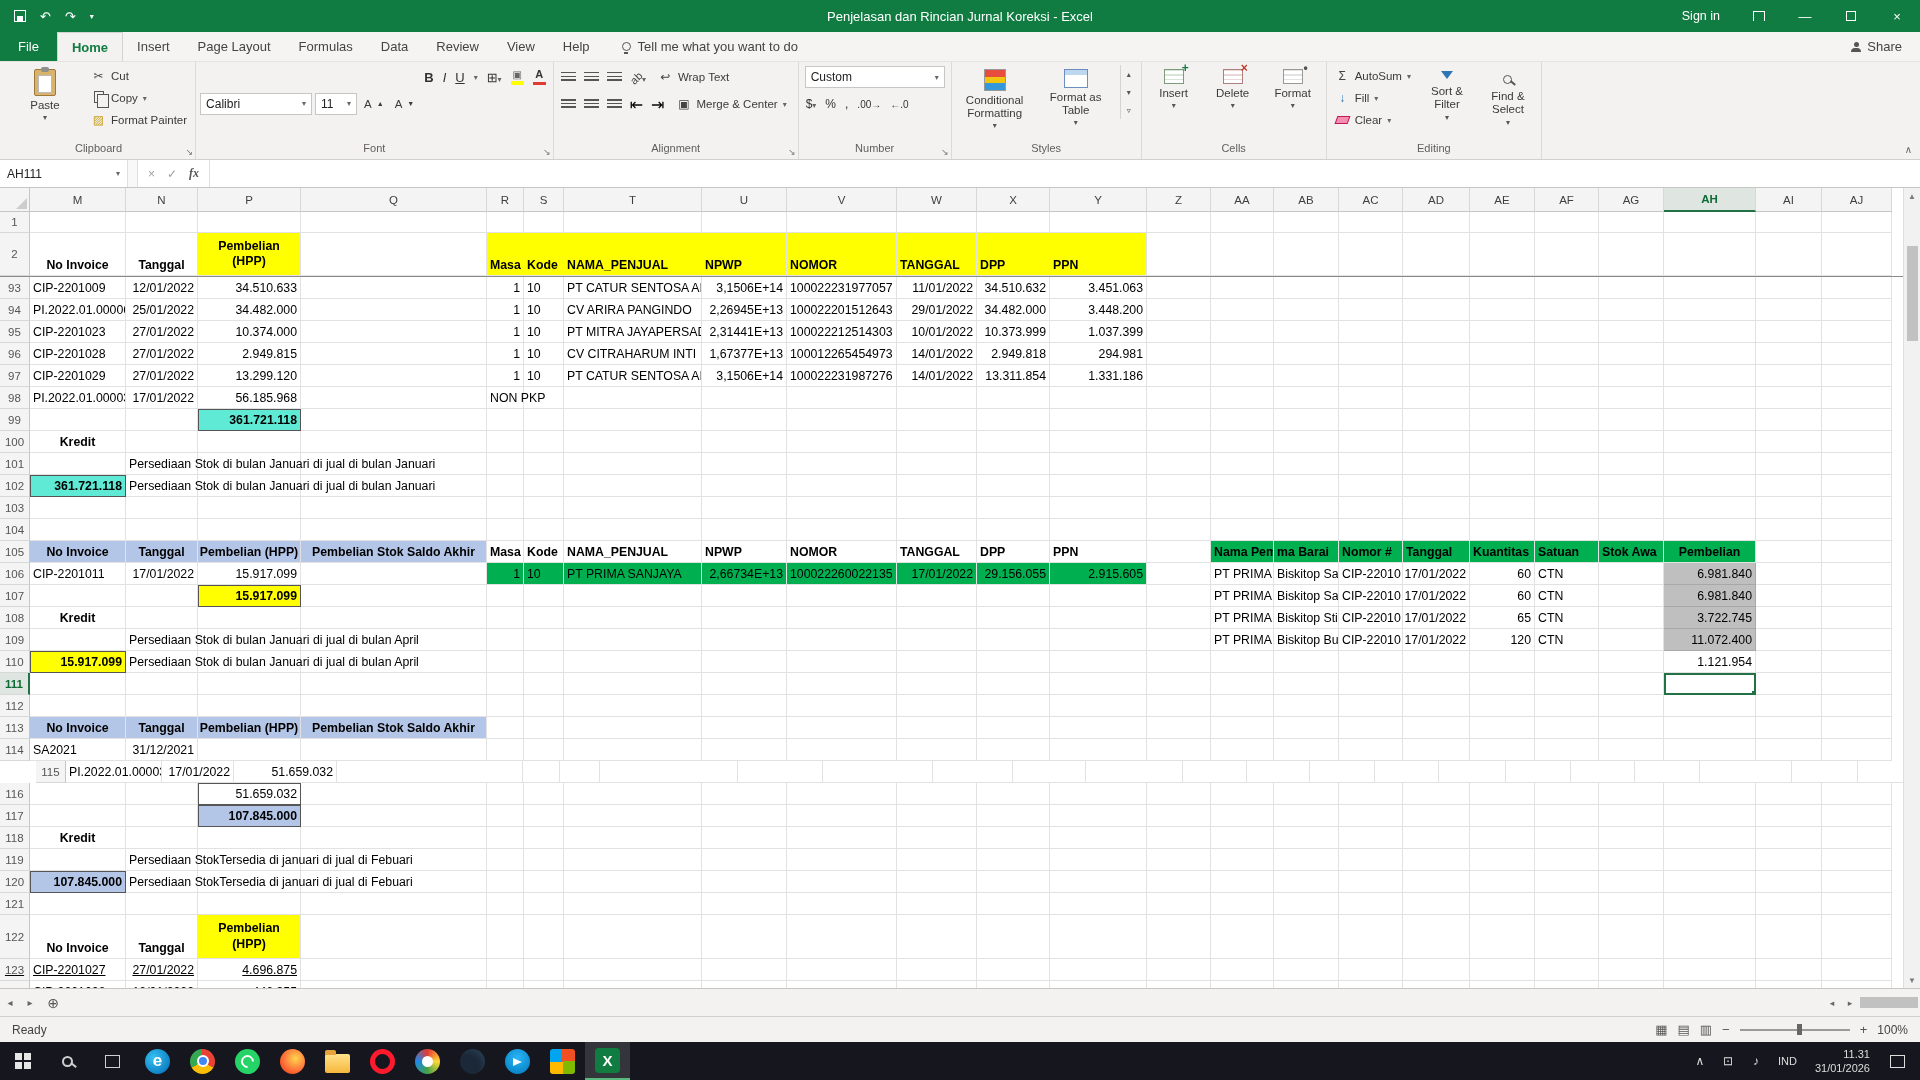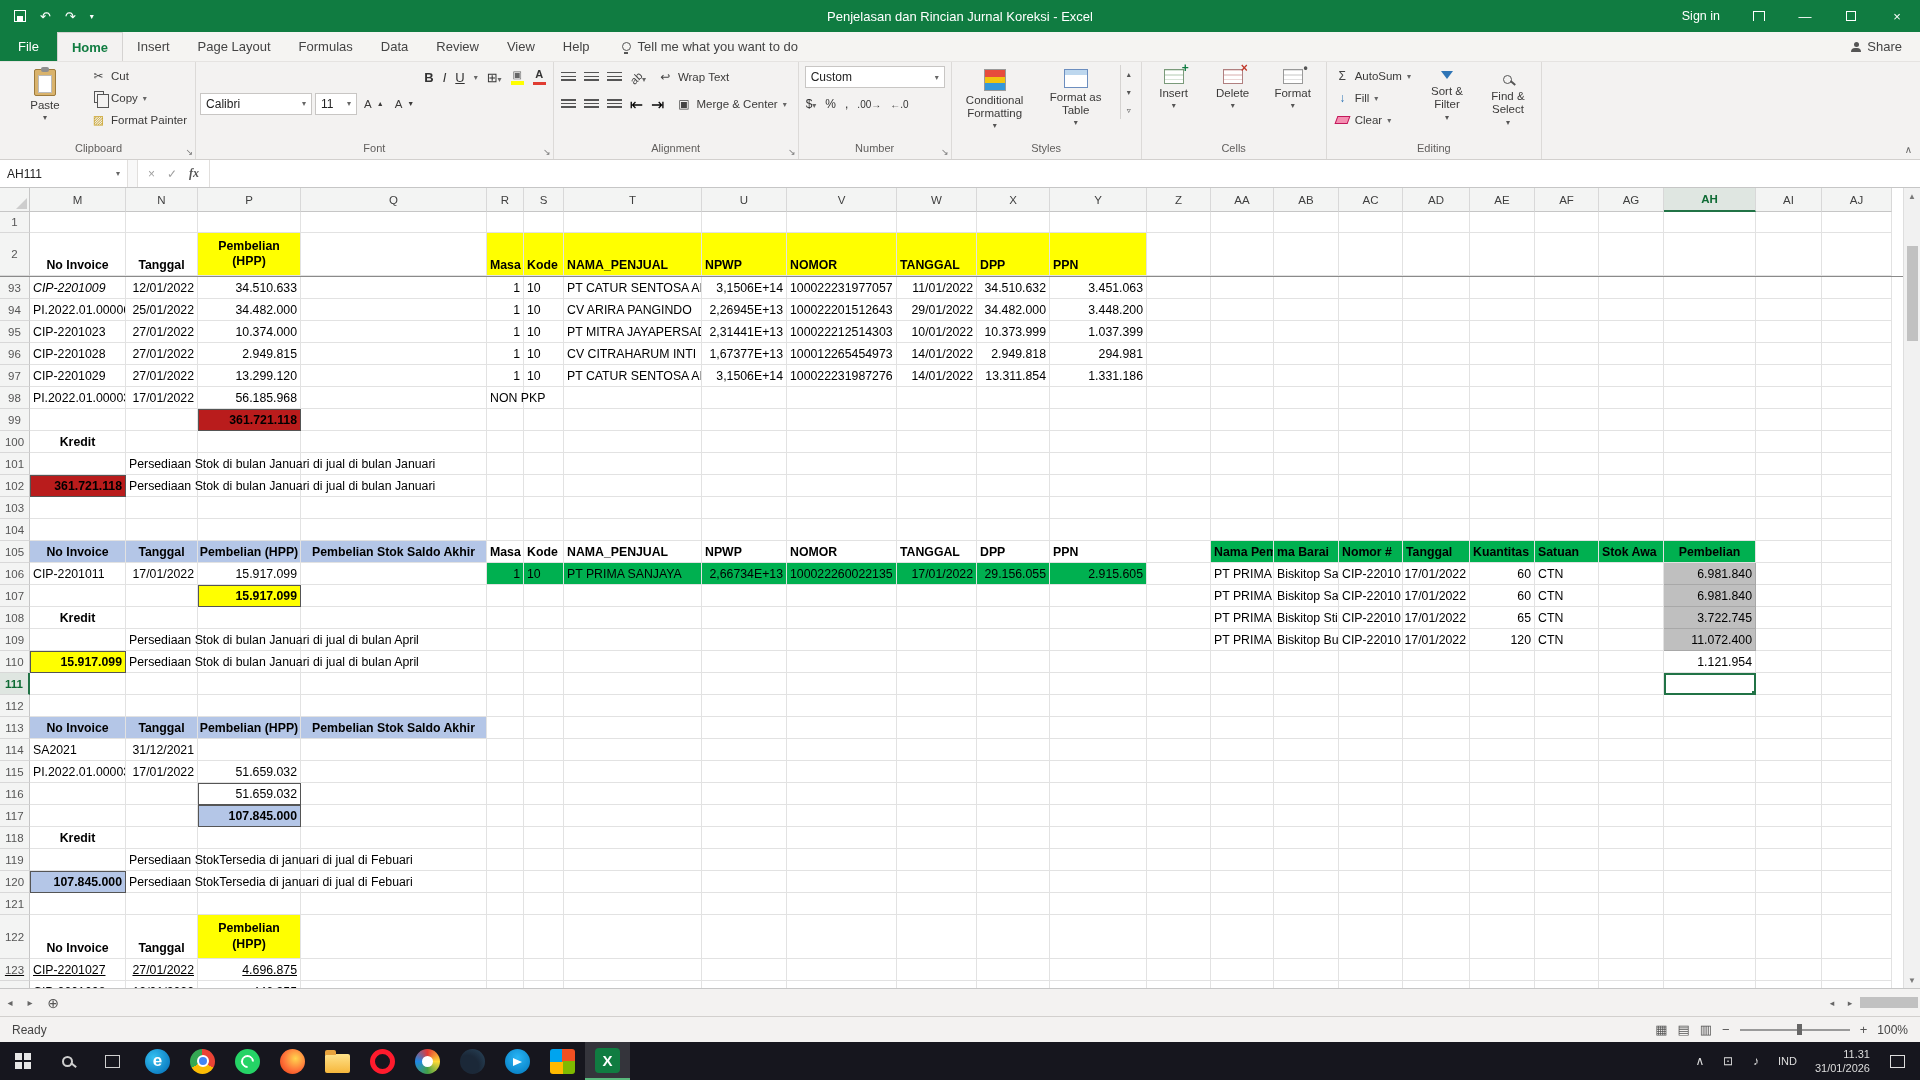--- a/index.html
+++ b/index.html
@@ -105,21 +105,21 @@
   #gridrows{position:relative;height:776px;overflow:hidden}
   .grow{display:flex;flex:none}
   .grow.freeze{border-bottom:1px solid #8A8A8A}
   .row-h{flex:none;width:30px;background:#F3F4F3;border-right:1px solid #C6C6C6;border-bottom:1px solid #D8D8D8;font-size:11.5px;color:#555;display:flex;align-items:center;justify-content:center}
   .row-h.sel{background:#DFE6E1;color:#0E6B34;border-right:2px solid #217346;font-weight:bold}
   .cell{flex:none;height:100%;border-right:1px solid #E2E2E2;border-bottom:1px solid #E2E2E2;padding:0 3px;font-size:12.3px;display:flex;align-items:center;overflow:hidden;white-space:nowrap;color:#000}
   .cell.b{font-weight:bold}
   .cell.c{justify-content:center}
   .cell.r{justify-content:flex-end}
   .cell.yel{background:#FFFF00}
-  .cell.org{background:#b91c1c}
+  .cell.org{background:#5eead4}
   .cell.grn{background:#00B050}
   .cell.gray{background:#BFBFBF;border-right-color:#A8A8A8;border-bottom-color:#A8A8A8}
   .cell.blu{background:#B4C6E7}
   .cell.hdb{background:#B4C6E7}
   .cell.hdg{background:#00B050}
   .cell.box{border:1px solid #555}
   .cell.ovf{overflow:visible;position:relative;z-index:3}
   .cell.vb{align-items:flex-end;padding-bottom:3px}
   .cell.wrap{white-space:normal;text-align:center;line-height:1.25;align-items:center}
   .cell.selcell{border:2px solid #217346;position:relative;z-index:4}
@@ -502,21 +502,21 @@
         <div class="cell" style="width: 67px;"></div>
         <div class="cell" style="width: 65px;"></div>
         <div class="cell" style="width: 64px;"></div>
         <div class="cell" style="width: 65px;"></div>
         <div class="cell" style="width: 92px;"></div>
         <div class="cell" style="width: 66px;"></div>
         <div class="cell" style="width: 70px;"></div>
       </div>
       <div class="grow" style="height: 22px;">
         <div class="row-h">93</div>
-        <div class="cell" style="width: 96px; font-style: italic;">CIP-2201009</div>
+        <div class="cell" style="width: 96px;">CIP-2201009</div>
         <div class="cell r" style="width: 72px;">12/01/2022</div>
         <div class="cell r" style="width: 103px;">34.510.633</div>
         <div class="cell" style="width: 186px;"></div>
         <div class="cell r" style="width: 37px;">1</div>
         <div class="cell" style="width: 40px;">10</div>
         <div class="cell" style="width: 138px;">PT CATUR SENTOSA AI</div>
         <div class="cell r" style="width: 85px;">3,1506E+14</div>
         <div class="cell" style="width: 110px;">100022231977057</div>
         <div class="cell r" style="width: 80px;">11/01/2022</div>
         <div class="cell r" style="width: 73px;">34.510.632</div>
@@ -1074,21 +1074,21 @@
         <div class="cell" style="width: 65px;"></div>
         <div class="cell" style="width: 64px;"></div>
         <div class="cell" style="width: 67px;"></div>
         <div class="cell" style="width: 65px;"></div>
         <div class="cell" style="width: 64px;"></div>
         <div class="cell" style="width: 65px;"></div>
         <div class="cell" style="width: 92px;"></div>
         <div class="cell" style="width: 66px;"></div>
         <div class="cell" style="width: 70px;"></div>
       </div>
-      <div class="grow" style="height: 22px;">
+      <div class="grow" style="height: 22px; margin-left: 36px;">
         <div class="row-h">115</div>
         <div class="cell" style="width: 96px;">PI.2022.01.00003</div>
         <div class="cell r" style="width: 72px;">17/01/2022</div>
         <div class="cell r" style="width: 103px;">51.659.032</div>
         <div class="cell" style="width: 186px;"></div>
         <div class="cell" style="width: 37px;"></div>
         <div class="cell" style="width: 40px;"></div>
         <div class="cell" style="width: 138px;"></div>
         <div class="cell" style="width: 85px;"></div>
         <div class="cell" style="width: 110px;"></div>

